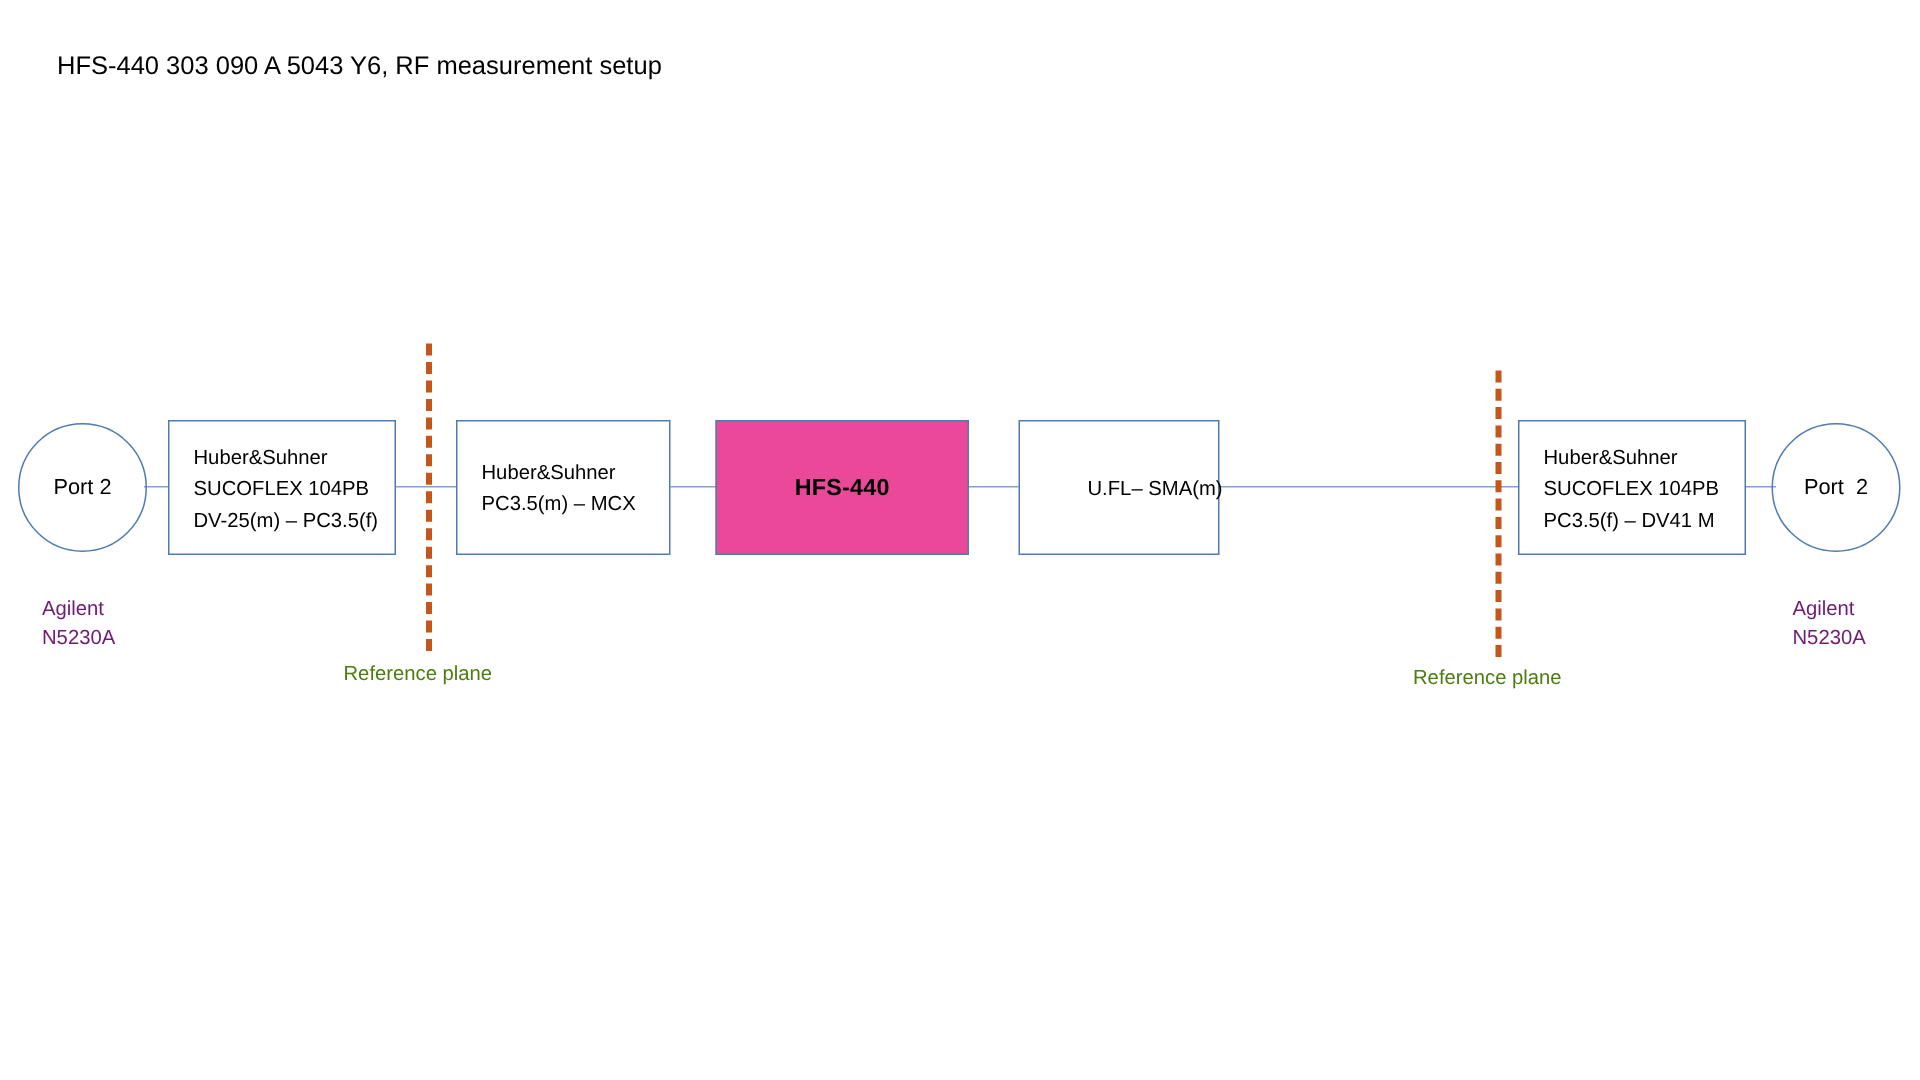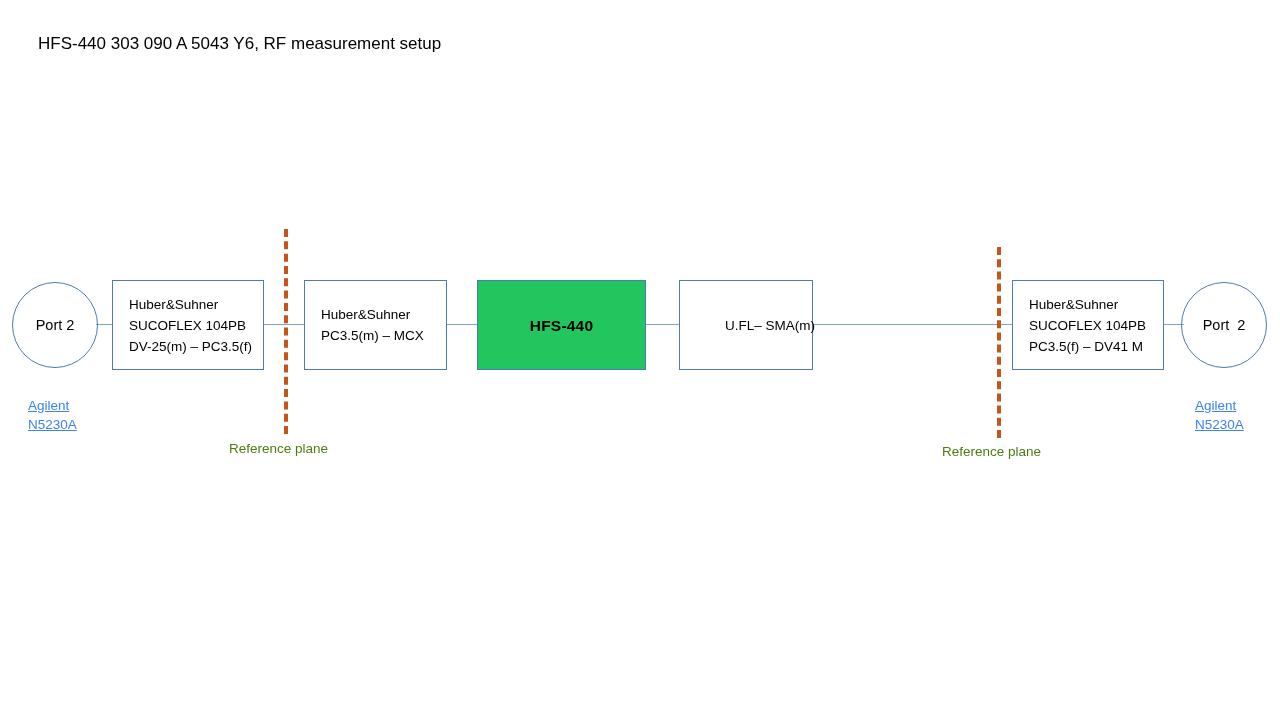--- a/index.html
+++ b/index.html
@@ -76,21 +76,21 @@
   }
   .box.center {
     align-items: center;
     justify-content: center;
     padding-left: 0;
   }
   .box.center .line {
     text-align: center;
   }
   .box.dut {
-    background: #22c55e;
+    background: #ec4899;
   }
   .box.dut .line {
     font-size: 15.5px;
     font-weight: bold;
     letter-spacing: 0.2px;
   }
 
   
   .refline {
     position: absolute;
@@ -102,23 +102,22 @@
     font-size: 13.5px;
     color: #4d7c0f;
     white-space: nowrap;
   }
 
   
   .caption {
     position: absolute;
     font-size: 13.5px;
     line-height: 19px;
-    color: #3b82f6;
+    color: #701a75;
     white-space: nowrap;
-    text-decoration: underline;
   }
 </style>
 </head>
 <body>
 
 <div id="canvas">
 
   <div class="title">HFS-440 303 090 A 5043 Y6, RF measurement setup</div>
 
   <div class="wire" style="left:96px;  top:324px; width:20px;"></div>

